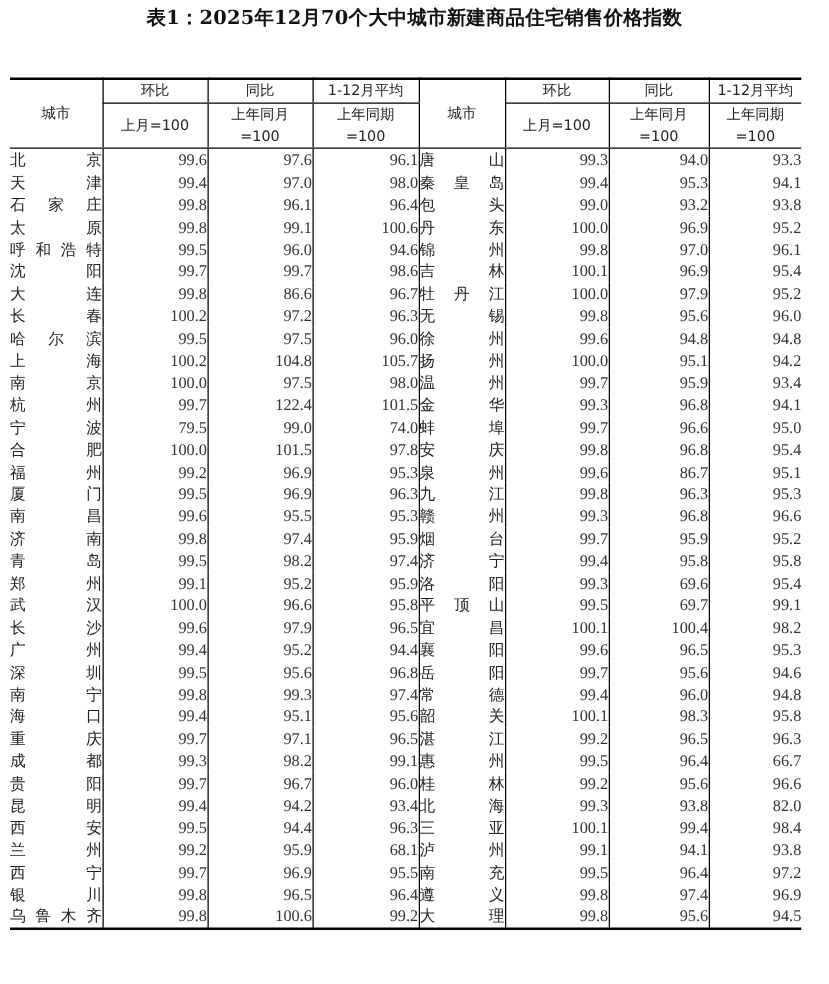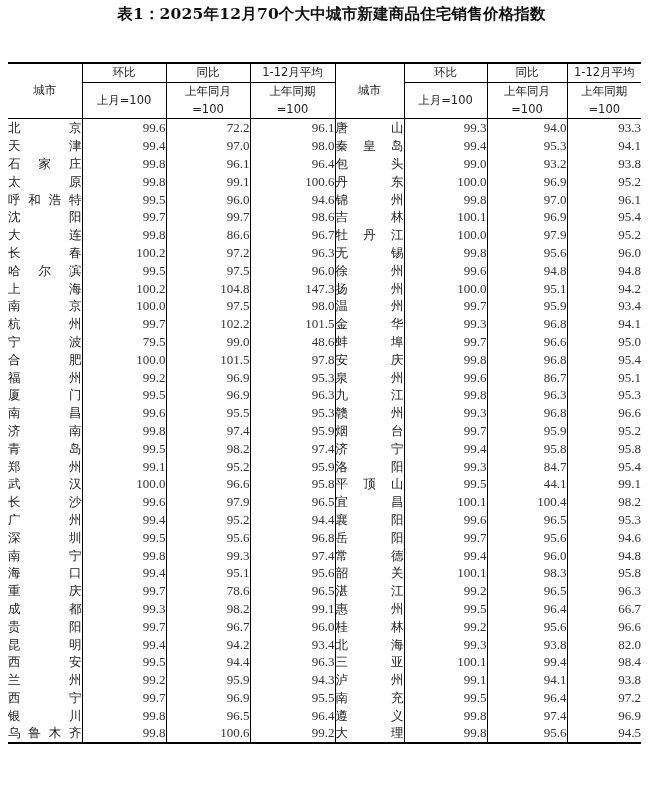--- a/index.html
+++ b/index.html
@@ -88,21 +88,21 @@
   </thead>
   <tbody id="tbody">
       <tr>
         <td class="city">
           <span>
             <i style="font-style: normal;">北</i>
             <i style="font-style: normal;">京</i>
           </span>
         </td>
         <td class="num vl">99.6</td>
-        <td class="num vl">72.2</td>
+        <td class="num vl">97.6</td>
         <td class="num vl">96.1</td>
         <td class="city vl">
           <span>
             <i style="font-style: normal;">唐</i>
             <i style="font-style: normal;">山</i>
           </span>
         </td>
         <td class="num vl">99.3</td>
         <td class="num vl">94.0</td>
         <td class="num vl">93.3</td>
@@ -275,21 +275,21 @@
       </tr>
       <tr>
         <td class="city">
           <span>
             <i style="font-style: normal;">上</i>
             <i style="font-style: normal;">海</i>
           </span>
         </td>
         <td class="num vl">100.2</td>
         <td class="num vl">104.8</td>
-        <td class="num vl">147.3</td>
+        <td class="num vl">105.7</td>
         <td class="city vl">
           <span>
             <i style="font-style: normal;">扬</i>
             <i style="font-style: normal;">州</i>
           </span>
         </td>
         <td class="num vl">100.0</td>
         <td class="num vl">95.1</td>
         <td class="num vl">94.2</td>
       </tr>
@@ -314,42 +314,42 @@
         <td class="num vl">93.4</td>
       </tr>
       <tr>
         <td class="city">
           <span>
             <i style="font-style: normal;">杭</i>
             <i style="font-style: normal;">州</i>
           </span>
         </td>
         <td class="num vl">99.7</td>
-        <td class="num vl">102.2</td>
+        <td class="num vl">122.4</td>
         <td class="num vl">101.5</td>
         <td class="city vl">
           <span>
             <i style="font-style: normal;">金</i>
             <i style="font-style: normal;">华</i>
           </span>
         </td>
         <td class="num vl">99.3</td>
         <td class="num vl">96.8</td>
         <td class="num vl">94.1</td>
       </tr>
       <tr>
         <td class="city">
           <span>
             <i style="font-style: normal;">宁</i>
             <i style="font-style: normal;">波</i>
           </span>
         </td>
         <td class="num vl">79.5</td>
         <td class="num vl">99.0</td>
-        <td class="num vl">48.6</td>
+        <td class="num vl">74.0</td>
         <td class="city vl">
           <span>
             <i style="font-style: normal;">蚌</i>
             <i style="font-style: normal;">埠</i>
           </span>
         </td>
         <td class="num vl">99.7</td>
         <td class="num vl">96.6</td>
         <td class="num vl">95.0</td>
       </tr>
@@ -483,42 +483,42 @@
         <td class="num vl">99.1</td>
         <td class="num vl">95.2</td>
         <td class="num vl">95.9</td>
         <td class="city vl">
           <span>
             <i style="font-style: normal;">洛</i>
             <i style="font-style: normal;">阳</i>
           </span>
         </td>
         <td class="num vl">99.3</td>
-        <td class="num vl">84.7</td>
+        <td class="num vl">69.6</td>
         <td class="num vl">95.4</td>
       </tr>
       <tr>
         <td class="city">
           <span>
             <i style="font-style: normal;">武</i>
             <i style="font-style: normal;">汉</i>
           </span>
         </td>
         <td class="num vl">100.0</td>
         <td class="num vl">96.6</td>
         <td class="num vl">95.8</td>
         <td class="city vl">
           <span>
             <i style="font-style: normal;">平</i>
             <i style="font-style: normal;">顶</i>
             <i style="font-style: normal;">山</i>
           </span>
         </td>
         <td class="num vl">99.5</td>
-        <td class="num vl">44.1</td>
+        <td class="num vl">69.7</td>
         <td class="num vl">99.1</td>
       </tr>
       <tr>
         <td class="city">
           <span>
             <i style="font-style: normal;">长</i>
             <i style="font-style: normal;">沙</i>
           </span>
         </td>
         <td class="num vl">99.6</td>
@@ -615,21 +615,21 @@
         <td class="num vl">95.8</td>
       </tr>
       <tr>
         <td class="city">
           <span>
             <i style="font-style: normal;">重</i>
             <i style="font-style: normal;">庆</i>
           </span>
         </td>
         <td class="num vl">99.7</td>
-        <td class="num vl">78.6</td>
+        <td class="num vl">97.1</td>
         <td class="num vl">96.5</td>
         <td class="city vl">
           <span>
             <i style="font-style: normal;">湛</i>
             <i style="font-style: normal;">江</i>
           </span>
         </td>
         <td class="num vl">99.2</td>
         <td class="num vl">96.5</td>
         <td class="num vl">96.3</td>
@@ -716,21 +716,21 @@
       </tr>
       <tr>
         <td class="city">
           <span>
             <i style="font-style: normal;">兰</i>
             <i style="font-style: normal;">州</i>
           </span>
         </td>
         <td class="num vl">99.2</td>
         <td class="num vl">95.9</td>
-        <td class="num vl">94.3</td>
+        <td class="num vl">68.1</td>
         <td class="city vl">
           <span>
             <i style="font-style: normal;">泸</i>
             <i style="font-style: normal;">州</i>
           </span>
         </td>
         <td class="num vl">99.1</td>
         <td class="num vl">94.1</td>
         <td class="num vl">93.8</td>
       </tr>

